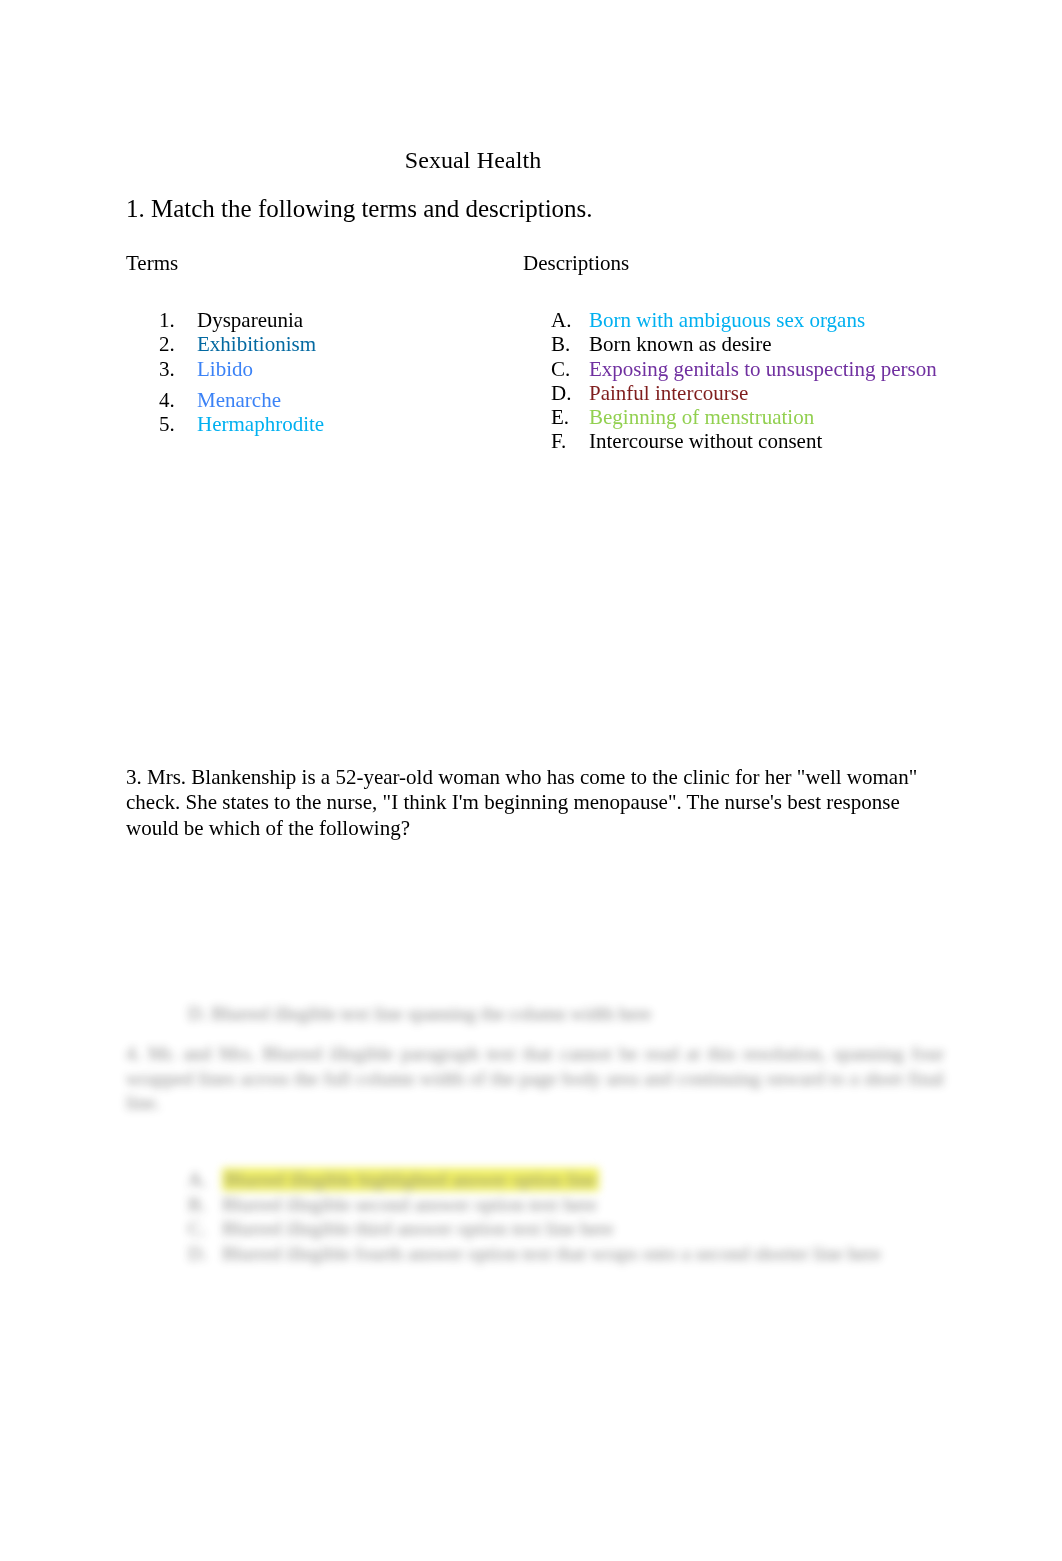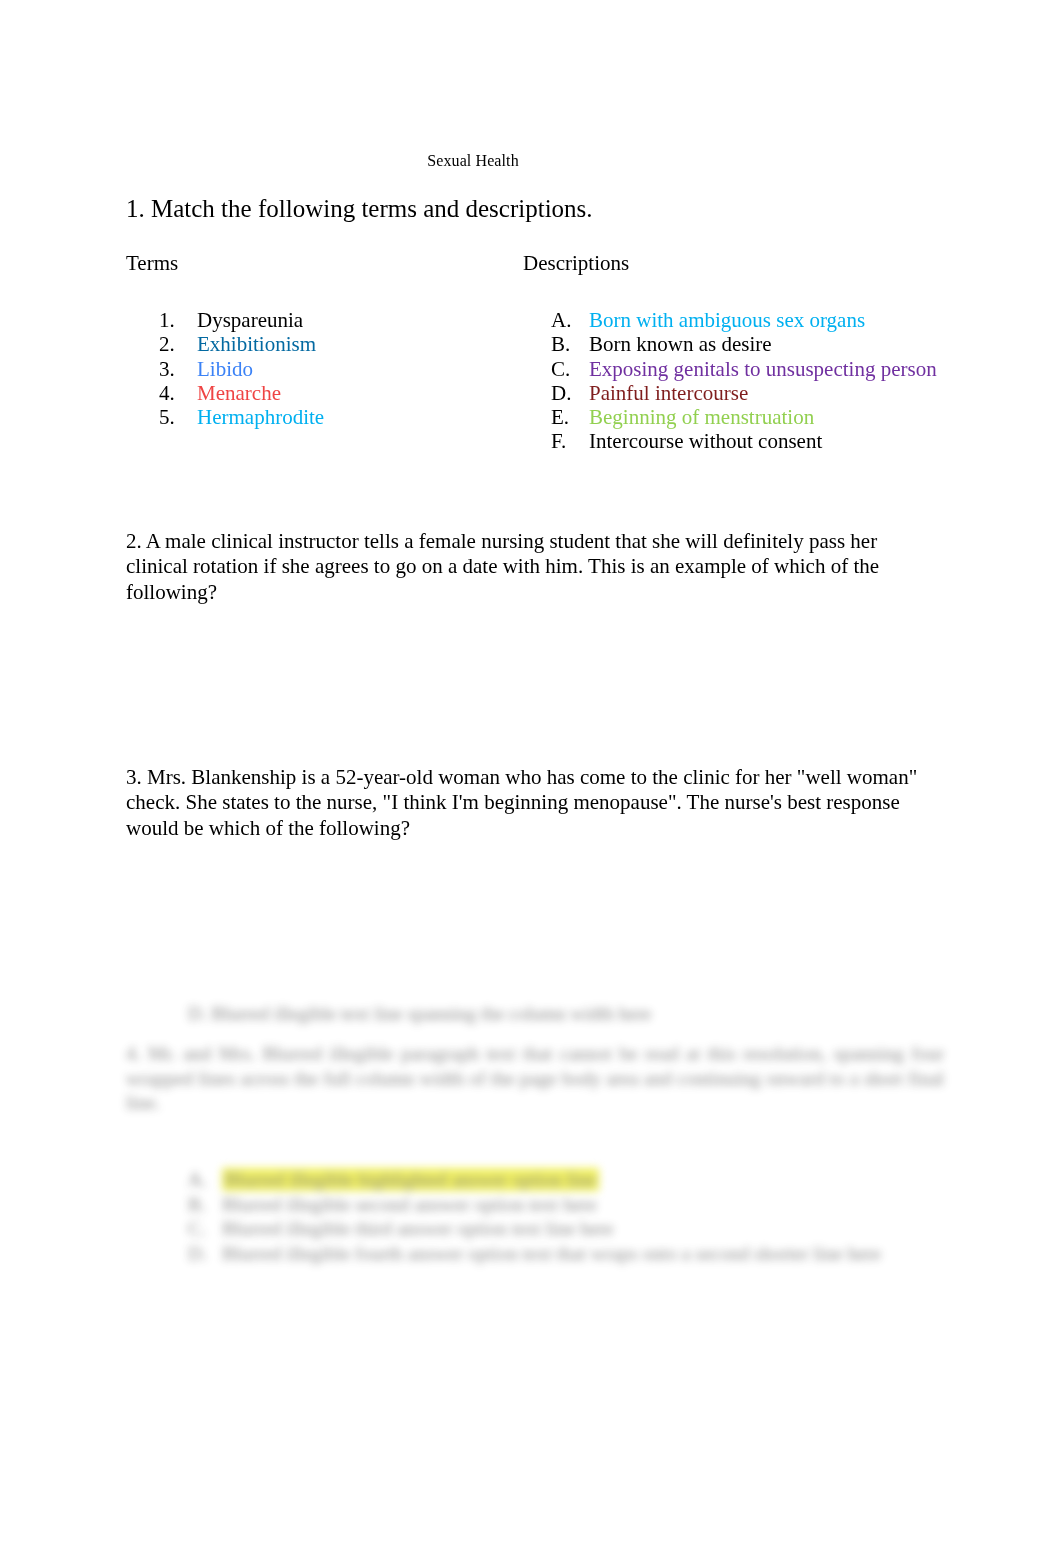--- a/index.html
+++ b/index.html
@@ -25,21 +25,21 @@
     background: #ffffff;
   }
 
   
   .doc-title {
     position: absolute;
     top: 148px;
     left: 0;
     width: 946px;
     text-align: center;
-    font-size: 16px;
+    font-size: 24px;
     line-height: 25px;
     letter-spacing: .1px;
   }
 
   
   .q1-prompt {
     position: absolute;
     top: 196px;
     left: 126px;
     width: 820px;
@@ -199,21 +199,21 @@
           <li>
             <span class="marker">2.</span>
             <span class="item-text" style="color: #0369a1;">Exhibitionism</span>
           </li>
           <li>
             <span class="marker">3.</span>
             <span class="item-text" style="color: #3b82f6;">Libido</span>
           </li>
           <li>
             <span class="marker">4.</span>
-            <span class="item-text" style="color: #ef4444;">Menarche</span>
+            <span class="item-text" style="color: #3b82f6; margin-top: 7px;">Menarche</span>
           </li>
           <li>
             <span class="marker">5.</span>
             <span class="item-text" style="color: rgb(0, 176, 240);">Hermaphrodite</span>
           </li>
         </ol>
     </div>
 
     <div class="match-col col-desc">
       <ol class="match-list" id="desc-list">
@@ -239,21 +239,20 @@
           </li>
           <li>
             <span class="marker">F.</span>
             <span class="item-text" style="color: rgb(0, 0, 0);">Intercourse without consent</span>
           </li>
         </ol>
     </div>
 
   </div>
 
-  <div class="q-block" id="q2-block">2. A male clinical instructor tells a female nursing student that she will definitely pass her clinical rotation if she agrees to go on a date with him. This is an example of which of the following?</div>
 
   <div class="q-block" id="q3-block">3. Mrs. Blankenship is a 52-year-old woman who has come to the clinic for her "well woman" check. She states to the nurse, "I think I'm beginning menopause". The nurse's best response would be which of the following?</div>
 
   <div class="blur-region">
 
     <div class="blur-heading">D. Blurred illegible text line spanning the column width here</div>
 
     <div class="blur-para">4. Mr. and Mrs. Blurred illegible paragraph text that cannot be read at this resolution, spanning four wrapped lines across the full column width of the page body area and continuing onward to a short final line.</div>
 
     <ul class="blur-list" id="blur-options">

